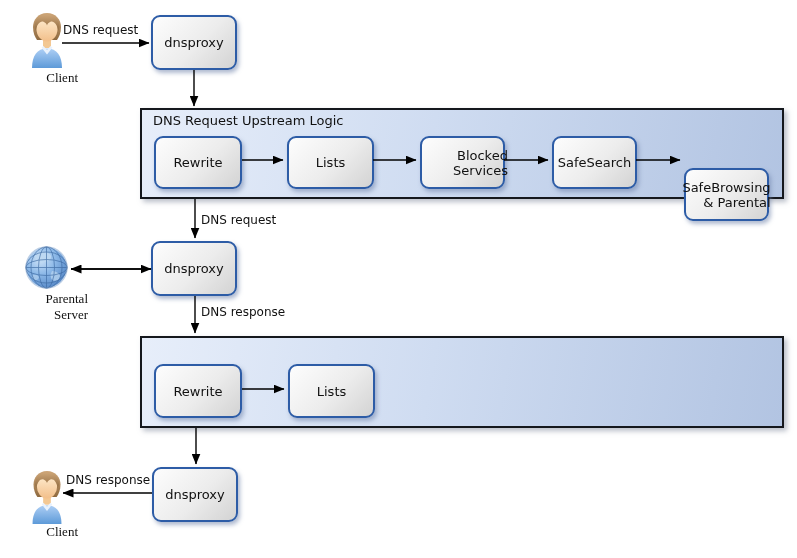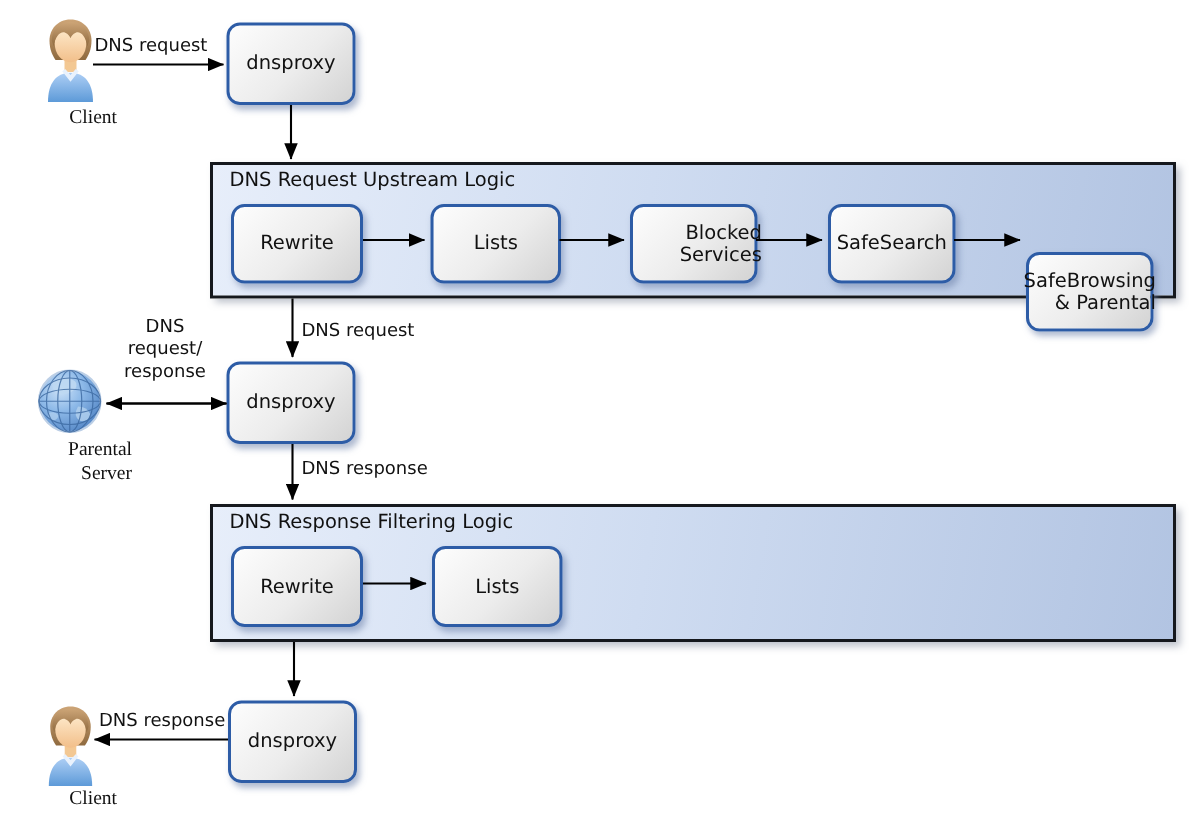--- a/index.html
+++ b/index.html
@@ -66,23 +66,20 @@
     <div class="node" style="left:12px;top:26px;width:88px;height:53px;">Rewrite</div>
     <div class="node" style="left:145px;top:26px;width:87px;height:53px;">Lists</div>
     <div class="node" style="left:278px;top:26px;width:85px;height:53px;padding-left:36px;">Blocked
 Services</div>
     <div class="node" style="left:410px;top:26px;width:85px;height:53px;">SafeSearch</div>
     <div class="node" style="left:542px;top:26px;width:85px;height:53px;margin-top:32px;">SafeBrowsing
 &amp; Parental</div>
   </div>
 
   <div class="edge-label" style="left:201px;top:213px;">DNS request</div>
-  <div class="edge-label center" style="left:74px;top:210px;width:72px;">DNS
-request/
-response</div>
 
   <div class="icon" style="left:25px;top:245px;width:43px;height:45px;">
     <svg width="43" height="45" viewBox="0 0 43 45">
       <defs>
         <radialGradient id="globeG" cx="0.35" cy="0.3" r="0.8">
           <stop offset="0" stop-color="#cfe3f7"></stop>
           <stop offset="0.45" stop-color="#8db9e8"></stop>
           <stop offset="1" stop-color="#4f82c3"></stop>
         </radialGradient>
       </defs>
@@ -100,21 +97,20 @@
       </g>
     </svg>
   </div>
   <div class="icon-label" style="left:4px;top:291px;width:84px;">Parental
 Server</div>
 
   <div class="node" style="left:151px;top:241px;width:86px;height:55px;">dnsproxy</div>
   <div class="edge-label" style="left:201px;top:305px;">DNS response</div>
 
   <div class="container" style="left:140px;top:336px;width:644px;height:92px;">
-    <div class="container-title">DNS Response Filtering Logic</div>
     <div class="node" style="left:12px;top:26px;width:88px;height:54px;">Rewrite</div>
     <div class="node" style="left:146px;top:26px;width:87px;height:54px;">Lists</div>
   </div>
 
   <div class="node" style="left:152px;top:467px;width:86px;height:55px;">dnsproxy</div>
   <div class="edge-label" style="left:66px;top:473px;">DNS response</div>
 
   <div class="icon" style="left:27px;top:470px;width:40px;height:54px;">
     <svg width="40" height="54" viewBox="0 0 40 56">
       <path d="M20 1 C11 1 6 8 6 15 C6 21 8 25 10 28 L30 28 C32 25 34 21 34 15 C34 8 29 1 20 1 Z" fill="url(#hairG)"></path>

